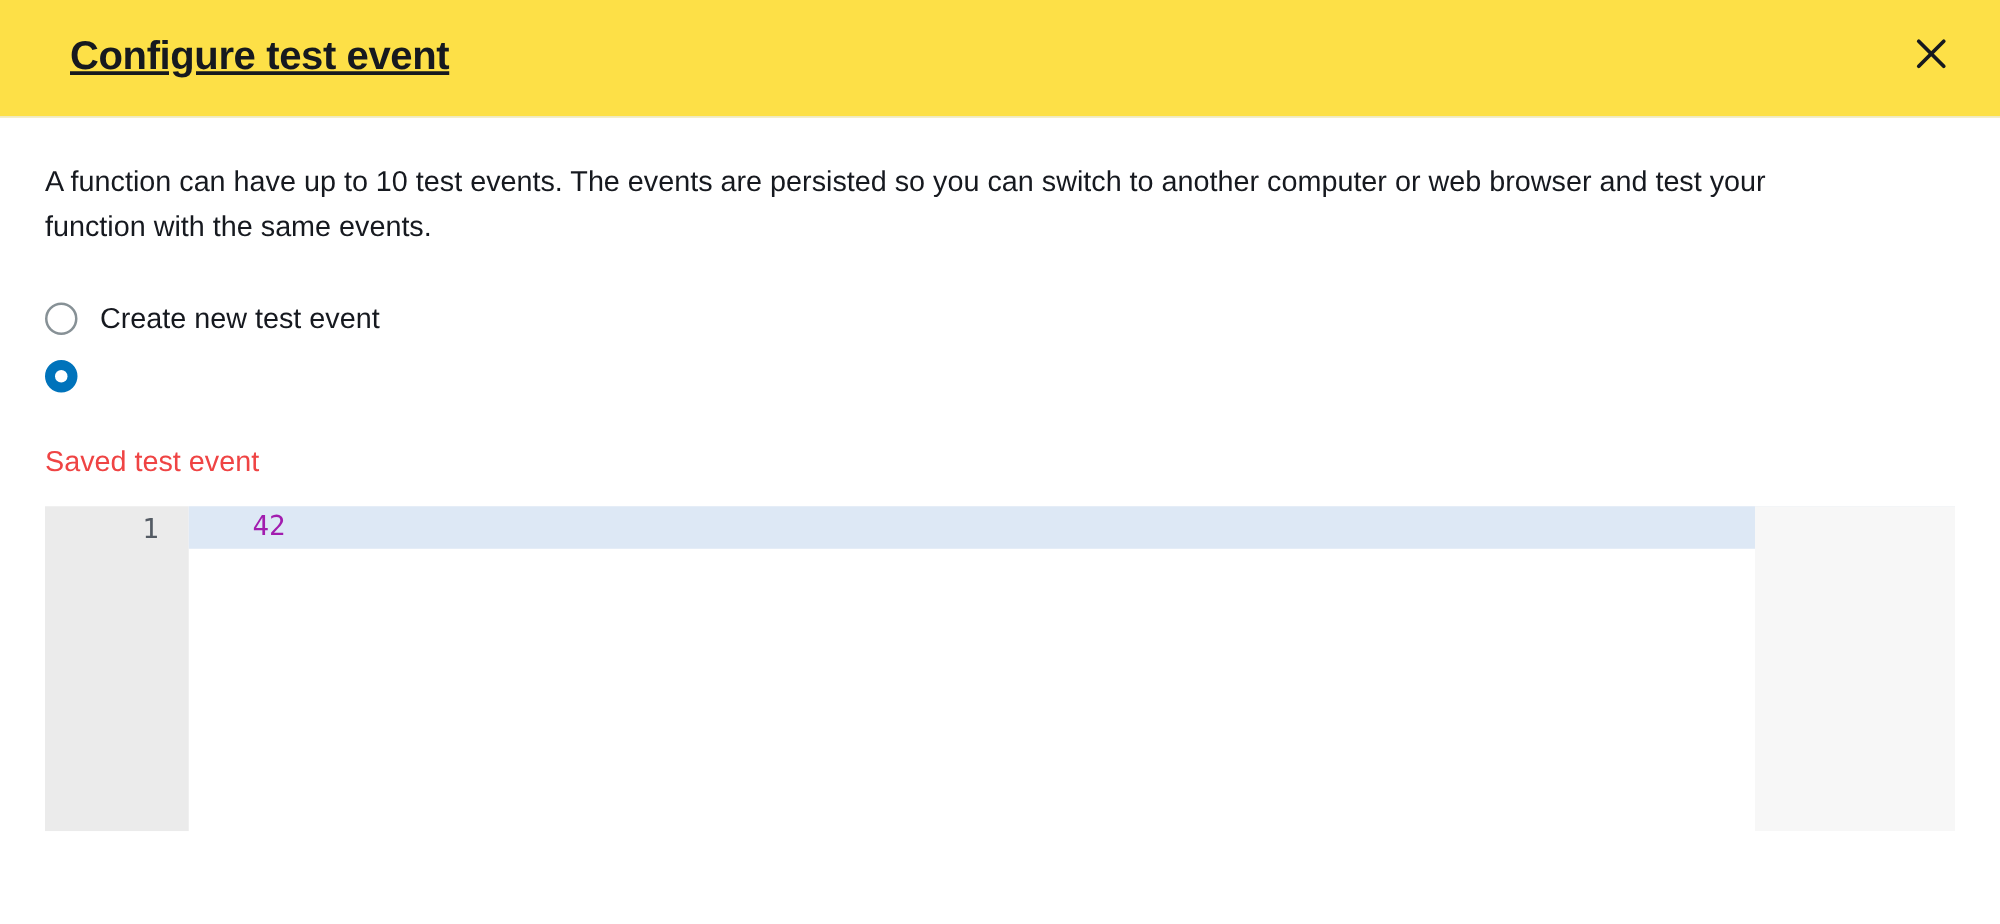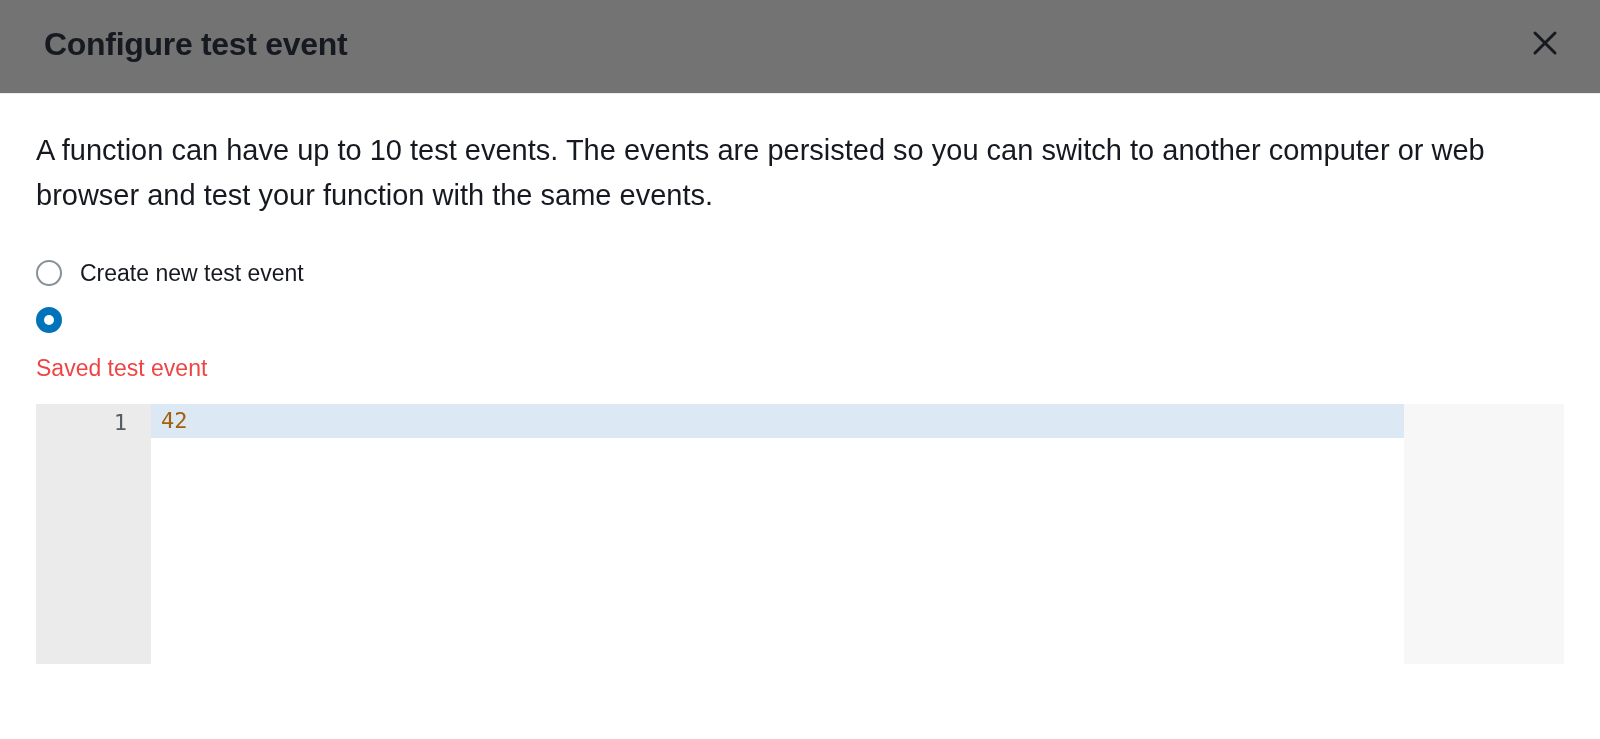--- a/index.html
+++ b/index.html
@@ -8,23 +8,24 @@
       font-size: 16px;
       color: #16191f;
       background: #ffffff;
       width: 1600px;
     }
 
     .modal-header {
       display: flex;
       justify-content: space-between;
       align-items: center;
-      padding: 24px 36px 28px 44px;
-      background: #737373;
+      padding: 24px 36px 28px 56px;
+      background: #fde047;
       border-bottom: 1px solid #eaeded;
+      text-decoration: underline;
     }
     .modal-title {
       font-size: 32px;
       font-weight: 700;
       letter-spacing: -0.3px;
     }
     .close-btn {
       background: none;
       border: none;
       cursor: pointer;
@@ -32,32 +33,32 @@
       display: flex;
       align-items: center;
       justify-content: center;
     }
     .close-btn svg { width: 30px; height: 30px; }
 
     .modal-body {
       padding: 34px 36px 0 36px;
     }
     .description {
-      font-size: 29px;
+      font-size: 23px;
       line-height: 1.55;
       color: #16191f;
       margin-bottom: 42px;
       max-width: 1450px;
     }
 
     .radio-group {
       display: flex;
       flex-direction: column;
       gap: 20px;
-      margin-bottom: 22px;
+      margin-bottom: 42px;
     }
     .radio-row {
       display: flex;
       align-items: center;
       gap: 18px;
       cursor: pointer;
       user-select: none;
     }
     .radio-circle {
       width: 26px;
@@ -157,21 +158,21 @@
     }
     .code-line {
       height: 34px;
       line-height: 34px;
       padding-left: 10px;
       background: #dde8f5;
     }
     .code-line.active {
       background: #dde8f5;
     }
-    .token-number { color: #a16207; }
+    .token-number { color: #a21caf; margin-left: 41px; }
 
     .editor-scroll-hint {
       position: absolute;
       right: 0;
       top: 0;
       bottom: 0;
       width: 160px;
       background: #f7f7f7;
     }
   </style>

